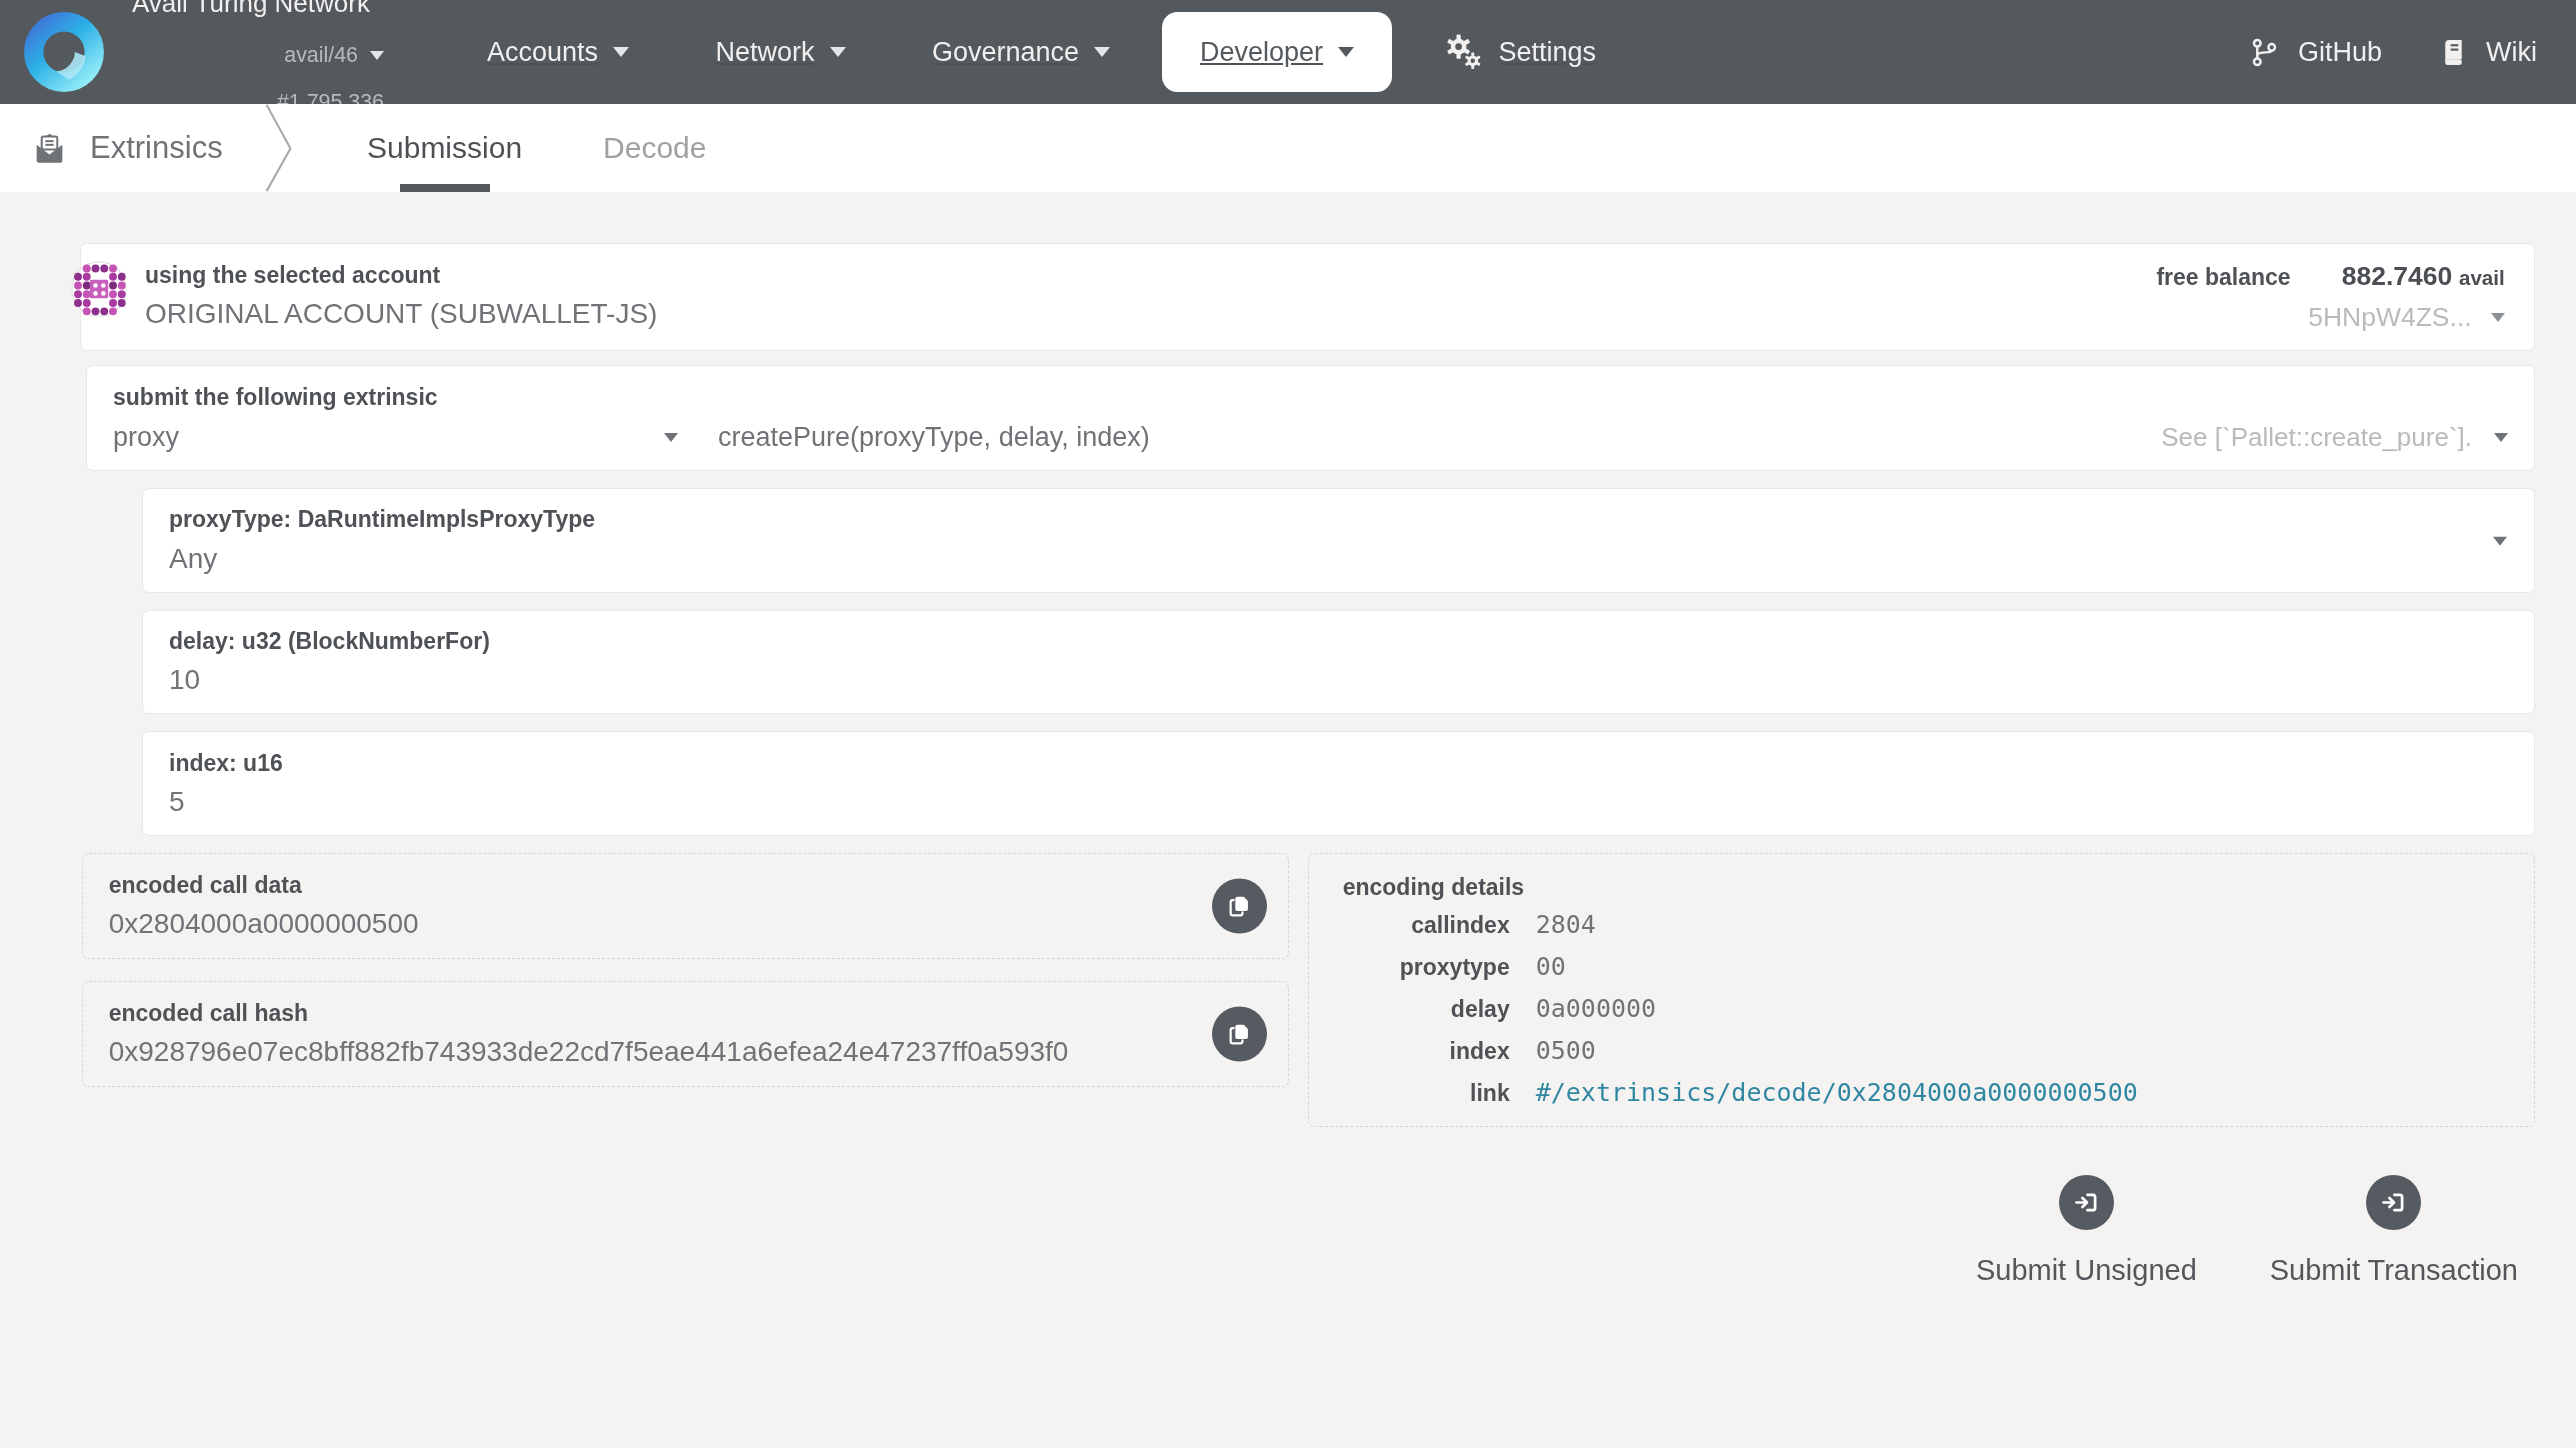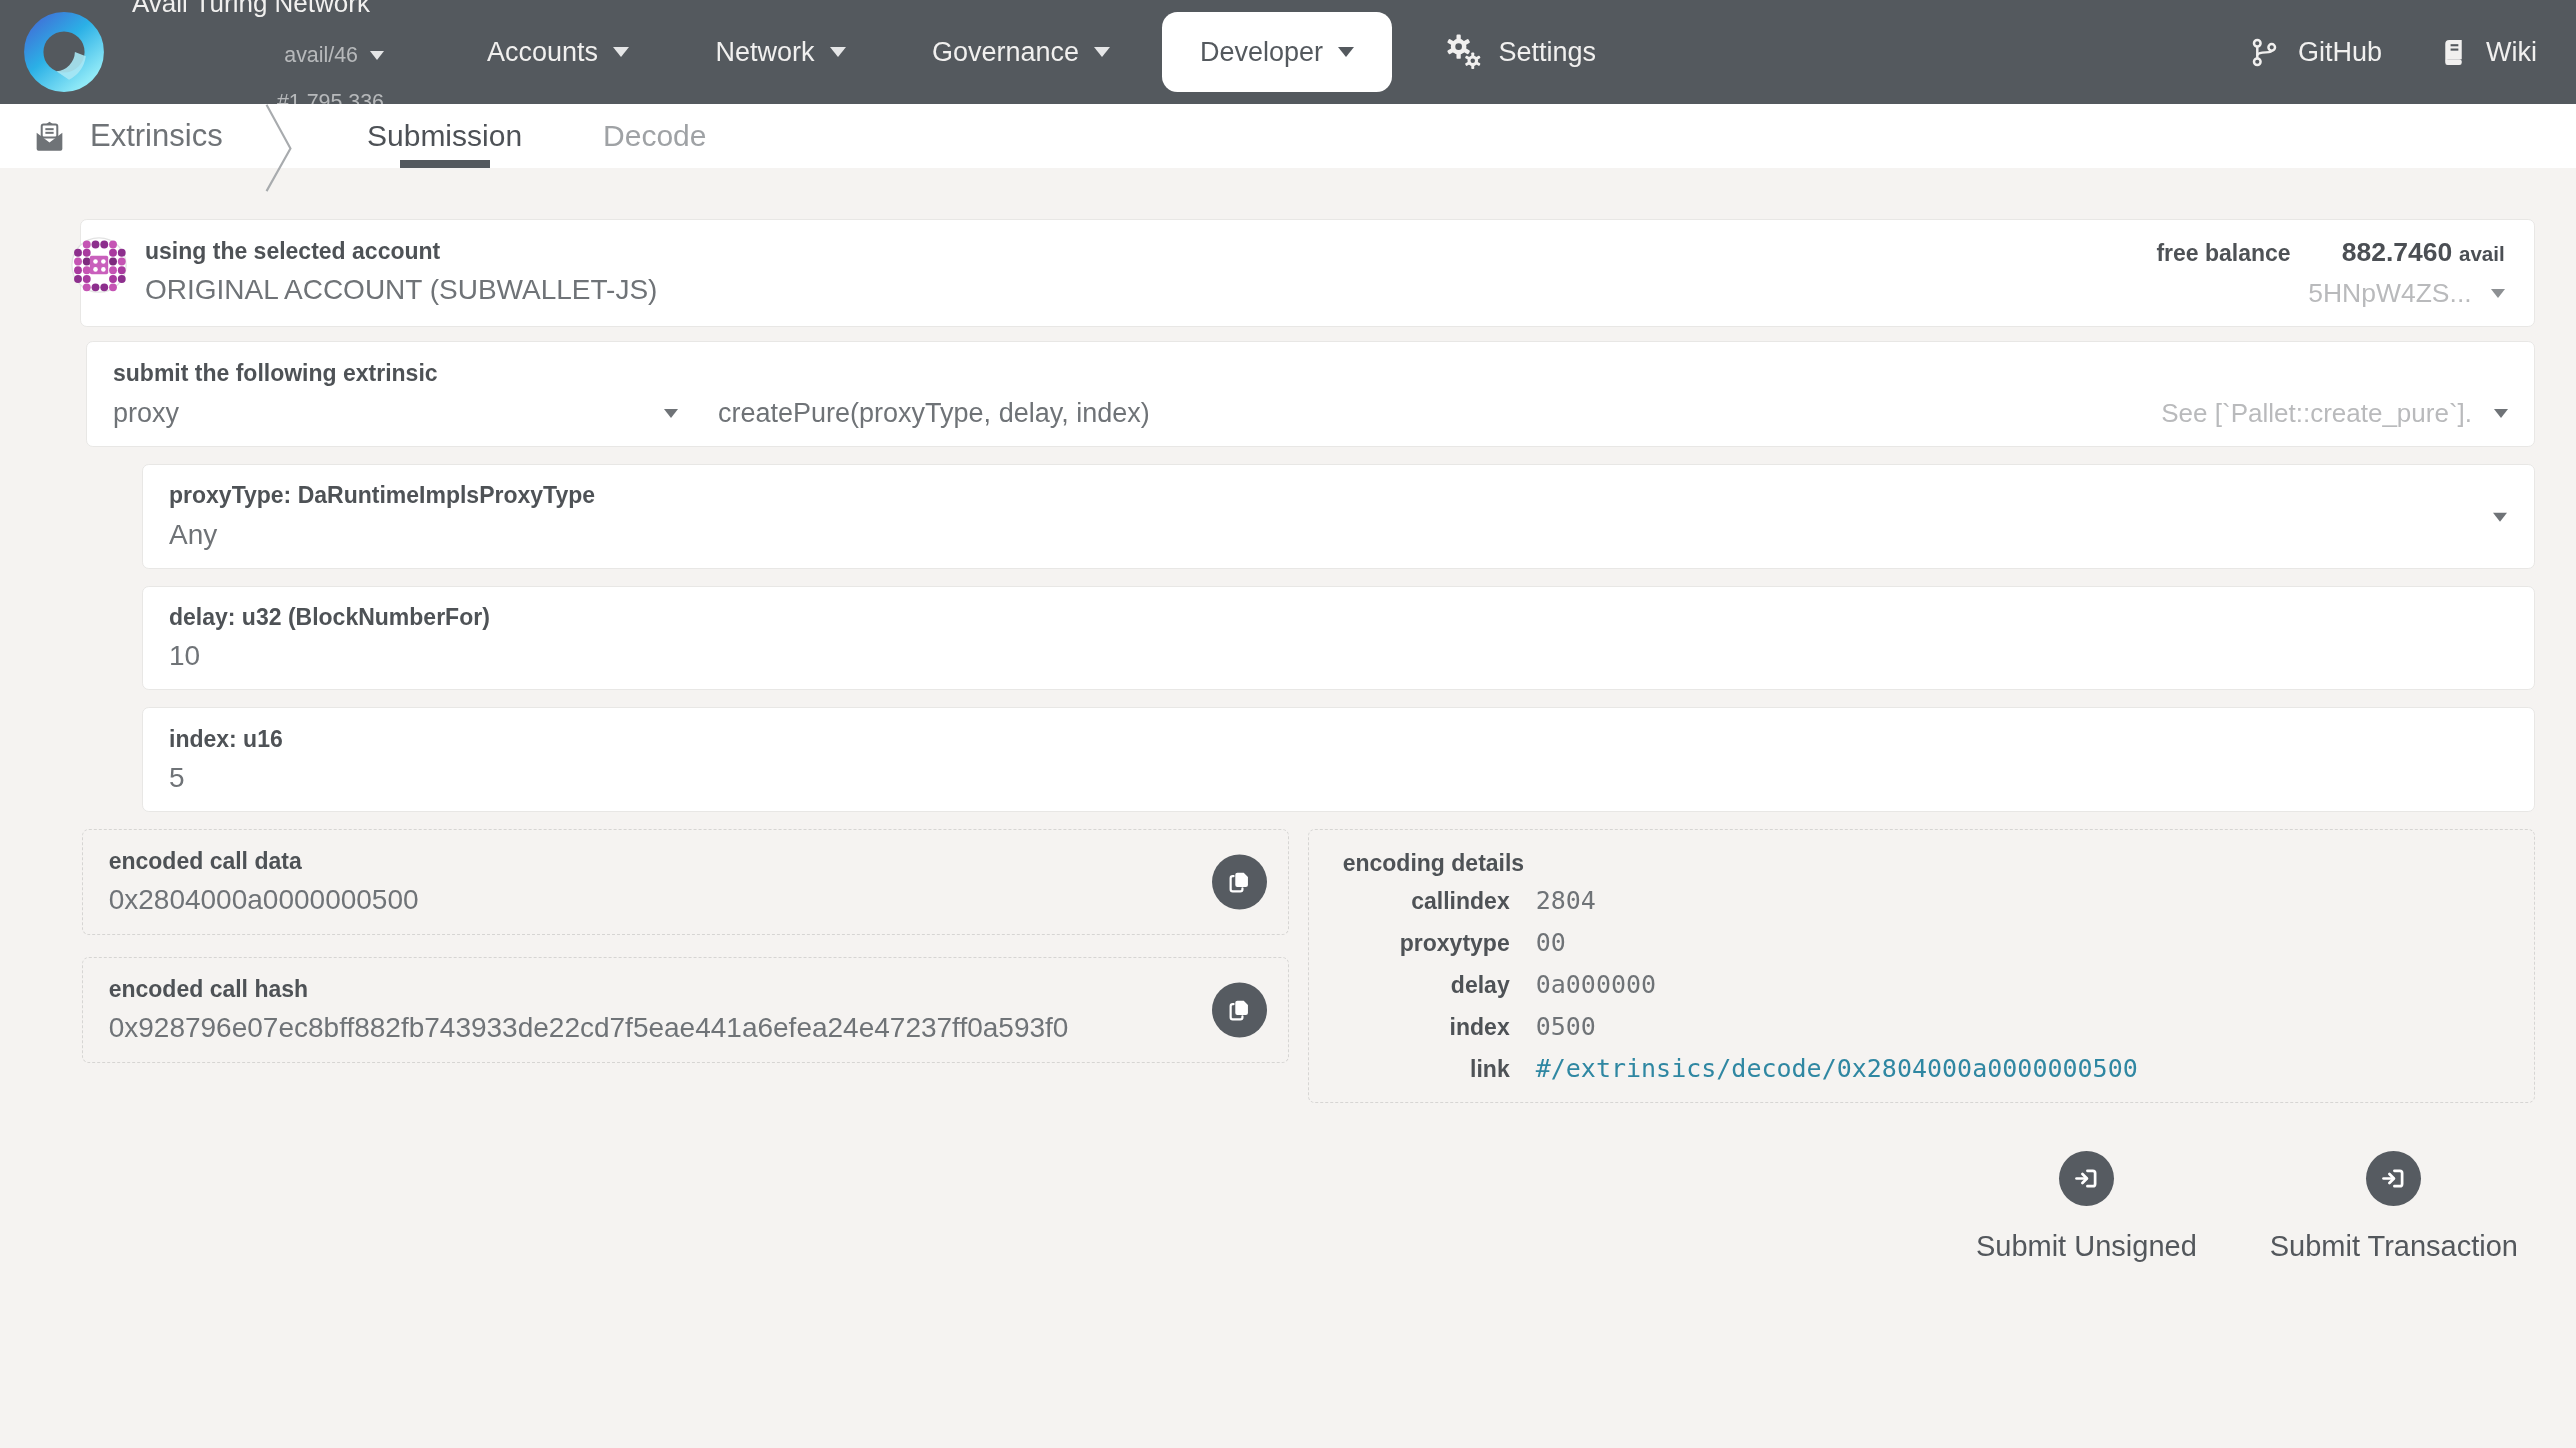--- a/index.html
+++ b/index.html
@@ -17,37 +17,37 @@
     height:104px; background:#54595e; display:flex; align-items:center;
     padding-left:22px; flex-shrink:0;
   }
   .logo { width:84px; height:84px; flex-shrink:0; }
   .netinfo { margin-left:26px; display:flex; flex-direction:column; min-width:252px;gap:20px; }
   .net-title { font-size:26px; color:#f1f0ef; line-height:1.15; }
   .net-sub { align-self:flex-end; display:flex; align-items:center; gap:12px;
              color:rgba(255,255,255,0.58); font-size:21.4px; margin-top:4.3px; }
   .net-block { align-self:flex-end; color:rgba(255,255,255,0.58); font-size:21.4px; margin-top:1.7px; }
 
-  .nav { display:flex; align-items:center; margin-left:60px; height:100%; }
+  .nav { display:flex; align-items:center; margin-left:60px; height:100%;text-decoration:underline; }
   .nav-item { display:flex; align-items:center; gap:15.4px; padding:0 43px;
               color:#f1f0ef; font-size:27px; height:100%; cursor:pointer; }
   .nav-item.active { background:#ffffff; color:#54595e; border-radius:15.4px;
                      height:80px; margin:0 8.6px; padding:0 38px; }
   .caret { width:0; height:0; border-left:8.6px solid transparent;
            border-right:8.6px solid transparent; border-top:10.3px solid rgba(255,255,255,0.85); }
   .nav-item.active .caret { border-top-color:#54595e; }
   .caret.gray { border-top-color:#6f7377; }
   .caret.light { border-top-color:#8d9093; }
   .caret.sm { border-left-width:7.7px; border-right-width:7.7px; border-top-width:9.4px; }
 
   .header-right { margin-left:auto; display:flex; align-items:center; gap:56px; padding-right:39px; }
   .header-link { display:flex; align-items:center; gap:17px; color:#f1f0ef; font-size:27px; cursor:pointer; }
 
   
-  .tabbar { height:64px; background:#ffffff; display:flex; align-items:stretch; flex-shrink:0; }
+  .tabbar { height:88px; background:#ffffff; display:flex; align-items:stretch; flex-shrink:0; }
   .section-label { display:flex; align-items:center; gap:24px; padding-left:33px;
                    font-size:31px; color:#6f7377; width:257px; }
   .tab-divider { width:43px; height:88px; flex-shrink:0; }
   .tabs { display:flex; margin-left:67px; gap:81px; }
   .tab { position:relative; display:flex; align-items:center; font-size:30px;
          color:#9fa2a5; cursor:pointer; }
   .tab.active { color:#4d5156; }
   .tab.active::after { content:""; position:absolute; bottom:0; left:50%;
          transform:translateX(-50%); width:90px; height:7.7px; background:#54595e; }
 

